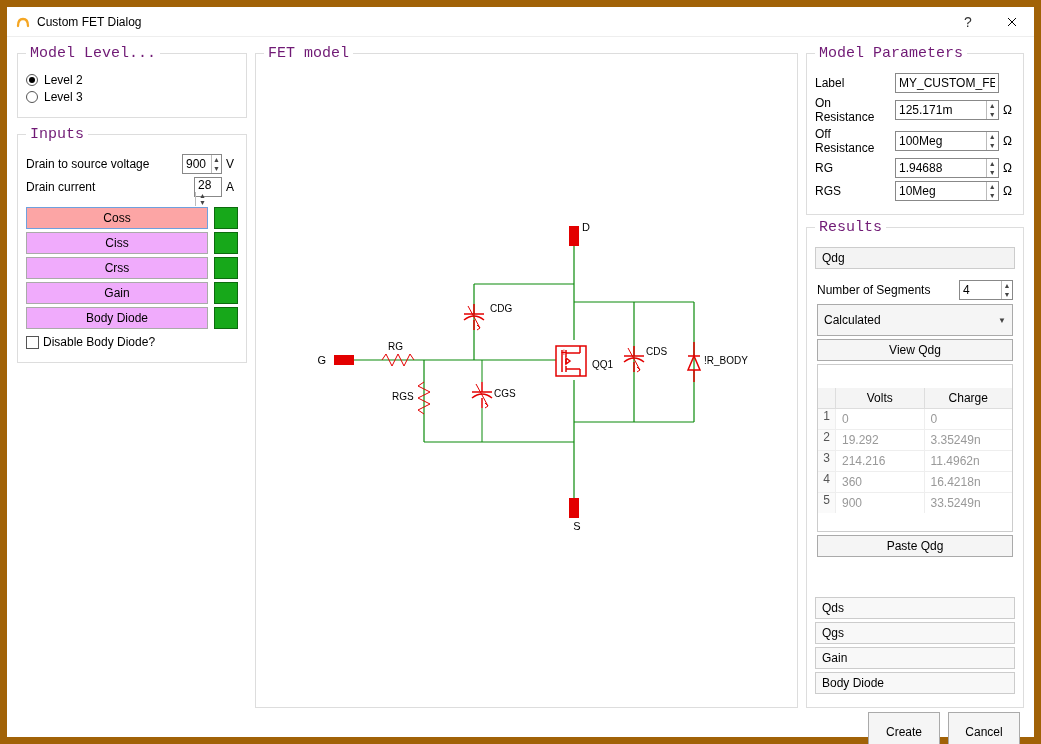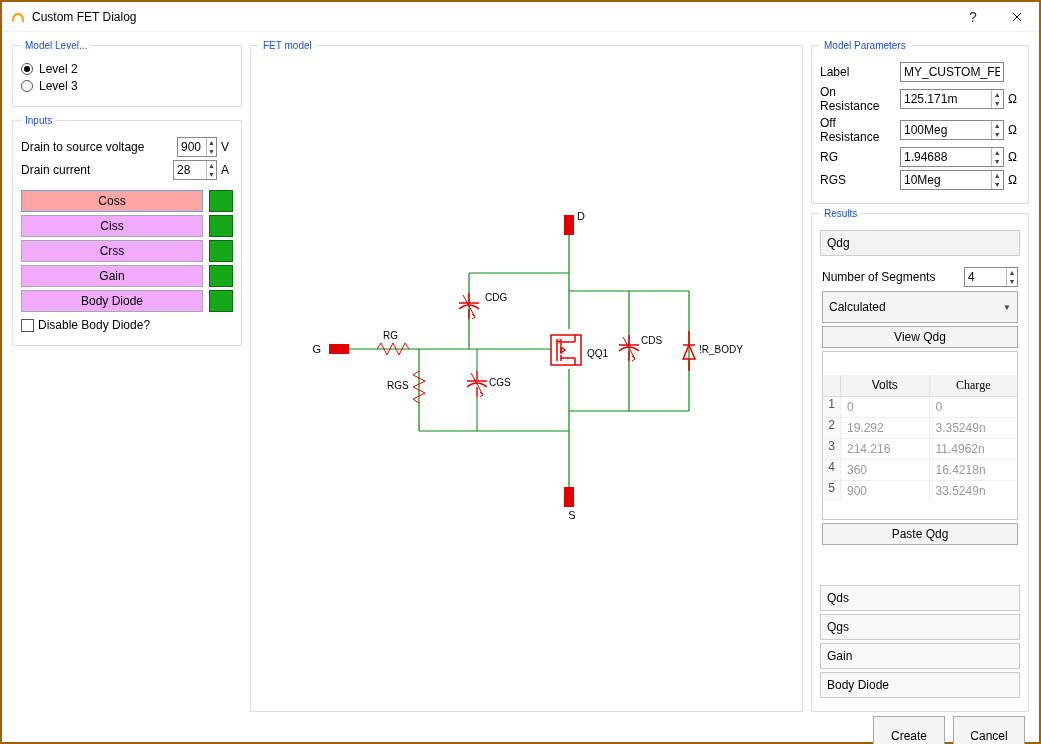--- a/index.html
+++ b/index.html
@@ -7,21 +7,21 @@
     margin: 0;
     font-family: "Segoe UI", Tahoma, sans-serif;
     font-size: 12px;
     background: #fff;
     color: #000;
     user-select: none;
   }
   .window {
     width: 1041px;
     height: 744px;
-    border: 2px solid #a16207;
+    border: 7px solid #a16207;
     display: flex;
     flex-direction: column;
     background: #fff;
   }
   .titlebar {
     height: 30px;
     display: flex;
     align-items: center;
     padding: 0 0 0 8px;
     border-bottom: 1px solid #eee;
@@ -48,23 +48,24 @@
   .left { width: 230px; gap: 8px; }
   .mid { flex: 1; }
   .right { width: 218px; gap: 4px; }
   fieldset.group {
     border: 1px solid #ddd;
     margin: 0;
     padding: 8px 8px 10px 8px;
     background: #fff;
   }
   fieldset.group > legend {
-    font-size: 10px;
+    font-size: 15px;
     padding: 0 4px;
-    color: #1d4ed8;
+    color: #701a75;
+    font-family: Liberation Mono, monospace;
   }
   .radio-row { display:flex; align-items:center; gap:6px; margin:3px 0; }
   .radio { width:12px; height:12px; border:1px solid #555; border-radius:50%; display:flex;align-items:center;justify-content:center; background:#fff;}
   .radio.checked::after{content:"";width:6px;height:6px;border-radius:50%;background:#000;}
   .rowline{display:flex;align-items:center;gap:4px;margin:3px 0;}
   .rowline .lbl{flex:1;}
   .spinbox{display:flex;align-items:stretch;width:70px;height:20px;border:1px solid #888;background:#fff;}
   .spinbox input{border:0;width:100%;padding:0 3px;font-size:12px;font-family:inherit;outline:none;}
   .spinbox .arrows{width:14px;border-left:1px solid #bbb;display:flex;flex-direction:column;}
   .spinbox .arrow{flex:1;font-size:7px;display:flex;align-items:center;justify-content:center;color:#444;}
@@ -75,33 +76,33 @@
   .indicator{width:24px;height:22px;background:#17a81a;border:1px solid #0c6b0e;}
   .checkbox{width:13px;height:13px;border:1px solid #555;background:#fff;}
   .fetmodel{flex:1;}
   .schematic-area{background:#fff;position:relative;margin-top:152px;height:330px;border:0;}
   .schematic-area svg{position:absolute;left:0;top:0;}
   .param-row{display:flex;align-items:center;gap:4px;margin:3px 0;}
   .param-row .plbl{width:76px;}
   .param-row .pbox{flex:1;}
   .param-row .pbox .spinbox{width:100%;}
   .param-row .punit{width:12px;}
-  .section-bar{height:22px;border:1px solid #ccc;background:#f8f8f8;display:flex;align-items:center;padding:12px 6px;margin:3px 0;}
+  .section-bar{height:22px;border:1px solid #ccc;background:#f8f8f8;display:flex;align-items:center;padding:2px 6px;margin:3px 0;}
   .section-bar.open{background:#f3f3f3;}
   .segrow{display:flex;align-items:center;gap:6px;margin:4px 0;}
   .segrow .seglbl{flex:1;}
   .segrow .spinbox{width:54px;}
   .combo{height:32px;border:1px solid #aaa;background:#f5f5f5;display:flex;align-items:center;justify-content:space-between;padding:0 6px;margin:2px 0;}
   .combo .tri{font-size:8px;color:#444;}
   .viewbtn{height:22px;border:1px solid #aaa;background:#f5f5f5;display:flex;align-items:center;justify-content:center;margin:3px 0;}
   .table{border:1px solid #ccc;margin:3px 0;}
   .table .thead{display:flex;background:#f4f4f4;border-bottom:1px solid #ddd;margin-top:23px;}
   .table .th{flex:1;padding:3px 6px;border-right:1px solid #ddd;text-align:center;}
   .table .th:first-child{flex:0 0 18px;border-right:1px solid #ddd;}
-  .table .th:last-child{border-right:0;font-family:Liberation Serif, serif;}
+  .table .th:last-child{border-right:0;}
   .table .row{display:flex;border-bottom:1px solid #eee;}
   .table .row:last-child{border-bottom:0;}
   .table .cell{flex:1;padding:3px 6px;border-right:1px solid #eee;color:#999;}
   .table .idx{flex:0 0 18px;text-align:center;background:#fafafa;color:#555;border-right:1px solid #eee;}
   .table .cell:last-child{border-right:0;}
   .table .filler{height:18px;}
   .footer{height:40px;border-top:0;display:flex;justify-content:flex-end;align-items:center;gap:8px;padding:0 14px;}
   .pushbtn{height:39px;width:72px;border:1px solid #aaa;background:#f5f5f5;display:flex;align-items:center;justify-content:center;}
 </style>
 </head>
@@ -150,21 +151,21 @@
             <span class="arrows">
                 <span class="arrow">▲</span>
                 <span class="arrow">▼</span>
               </span>
           </span>
           <span class="unit">V</span>
         </div>
 
         <div class="rowline">
           <span class="lbl">Drain current</span>
-          <span class="spinbox" style="width:44px;">
+          <span class="spinbox" style="width:28px;flex-direction:column;">
             <input value="28" style="">
             <span class="arrows">
                 <span class="arrow">▲</span>
                 <span class="arrow">▼</span>
               </span>
           </span>
           <span class="unit">A</span>
         </div>
 
         <div style="height:4px;"></div>

